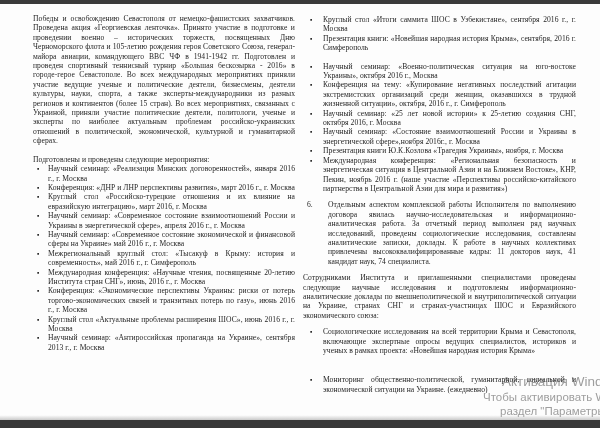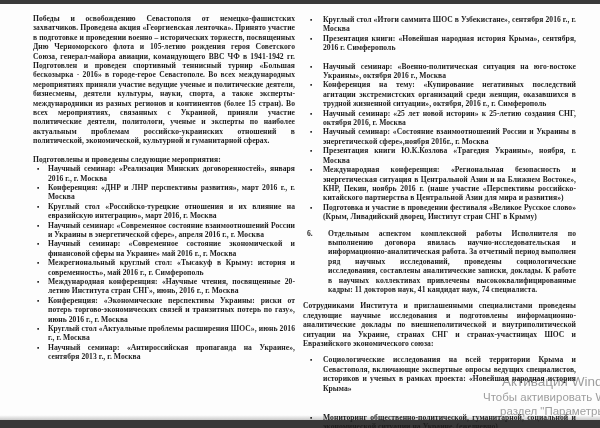--- a/index.html
+++ b/index.html
@@ -59,21 +59,21 @@
     position:absolute;
     color:#9e9e9e;
     font-family:"Liberation Sans", sans-serif;
     white-space:nowrap;
     z-index:1;
   }
   #wm-line1 { left:502px; top:374px; font-size:13.5px; }
   #wm-line2 { left:483px; top:391px; font-size:11.5px; }
   #wm-line3 { left:500px; top:405px; font-size:11.5px; }
 
-  .page-col { position:absolute; z-index:2;font-weight:bold; }
+  .page-col { position:absolute; z-index:2; }
 </style>
 </head>
 <body>
 
 <div class="top-bar"></div>
 
 <div class="page-col" id="left-col">
   <p class="para">Победы и освобождению Севастополя от немецко-фашистских захватчиков. Проведена акция «Георгиевская ленточка». Принято участие в подготовке и проведении военно – исторических торжеств, посвященных Дню Черноморского флота и 105-летию рождения героя Советского Союза, генерал-майора авиации, командующего ВВС ЧФ в 1941-1942 гг. Подготовлен и проведен спортивный теннисный турнир «Большая бескозырка - 2016» в городе-герое Севастополе. Во всех международных мероприятиях приняли участие ведущие ученые и политические деятели, бизнесмены, деятели культуры, науки, спорта, а также эксперты-международники из разных регионов и континентов (более 15 стран). Во всех мероприятиях, связанных с Украиной, приняли участие политические деятели, политологи, ученые и эксперты по наиболее актуальным проблемам российско-украинских отношений в политической, экономической, культурной и гуманитарной сферах.</p>
   <div class="gap-m"></div>
   <p class="para">Подготовлены и проведены следующие мероприятия:</p>
@@ -97,21 +97,20 @@
       <div class="bullet-item">Презентация книги: «Новейшая народная история Крыма», сентября, 2016 г. Симферополь</div>
     </div>
   <div class="gap-m"></div>
   <div>
       <div class="bullet-item">Научный семинар: «Военно-политическая ситуация на юго-востоке Украины», октября 2016 г., Москва</div>
       <div class="bullet-item">Конференция на тему: «Купирование негативных последствий агитации экстремистских организаций среди женщин, оказавшихся в трудной жизненной ситуации», октября, 2016 г., г. Симферополь</div>
       <div class="bullet-item">Научный семинар: «25 лет новой истории» к 25-летию создания СНГ, октября 2016, г. Москва</div>
       <div class="bullet-item">Научный семинар: «Состояние взаимоотношений России и Украины в энергетической сфере»,ноября 2016г., г. Москва</div>
       <div class="bullet-item">Презентация книги Ю.К.Козлова «Трагедия Украины», ноября, г. Москва</div>
       <div class="bullet-item">Международная конференция: «Региональная безопасность и энергетическая ситуация в Центральной Азии и на Ближнем Востоке», КНР, Пекин, ноябрь 2016 г. (наше участие «Перспективы российско-китайского партнерства в Центральной Азии для мира и развития»)</div>
-      <div class="bullet-item">Подготовка и участие в проведении фестиваля «Великое Русское слово» (Крым, Ливадийский дворец, Институт стран СНГ в Крыму)</div>
     </div>
   <div class="gap-s"></div>
   <div class="numbered-item">
     <span class="num">6.</span>
     <span class="num-text">Отдельным аспектом комплексной работы Исполнителя по выполнению договора явилась научно-исследовательская и информационно-аналитическая работа. За отчетный период выполнен ряд научных исследований, проведены социологические исследования, составлены аналитические записки, доклады. К работе в научных коллективах привлечены высококвалифицированные кадры: 11 докторов наук, 41 кандидат наук, 74 специалиста.</span>
   </div>
   <div class="gap-s"></div>
   <p class="para">Сотрудниками Института и приглашенными специалистами проведены следующие научные исследования и подготовлены информационно-аналитические доклады по внешнеполитической и внутриполитической ситуации на Украине, странах СНГ и странах-участницах ШОС и Евразийского экономического союза:</p>
   <div class="gap-s"></div>
   <div>

